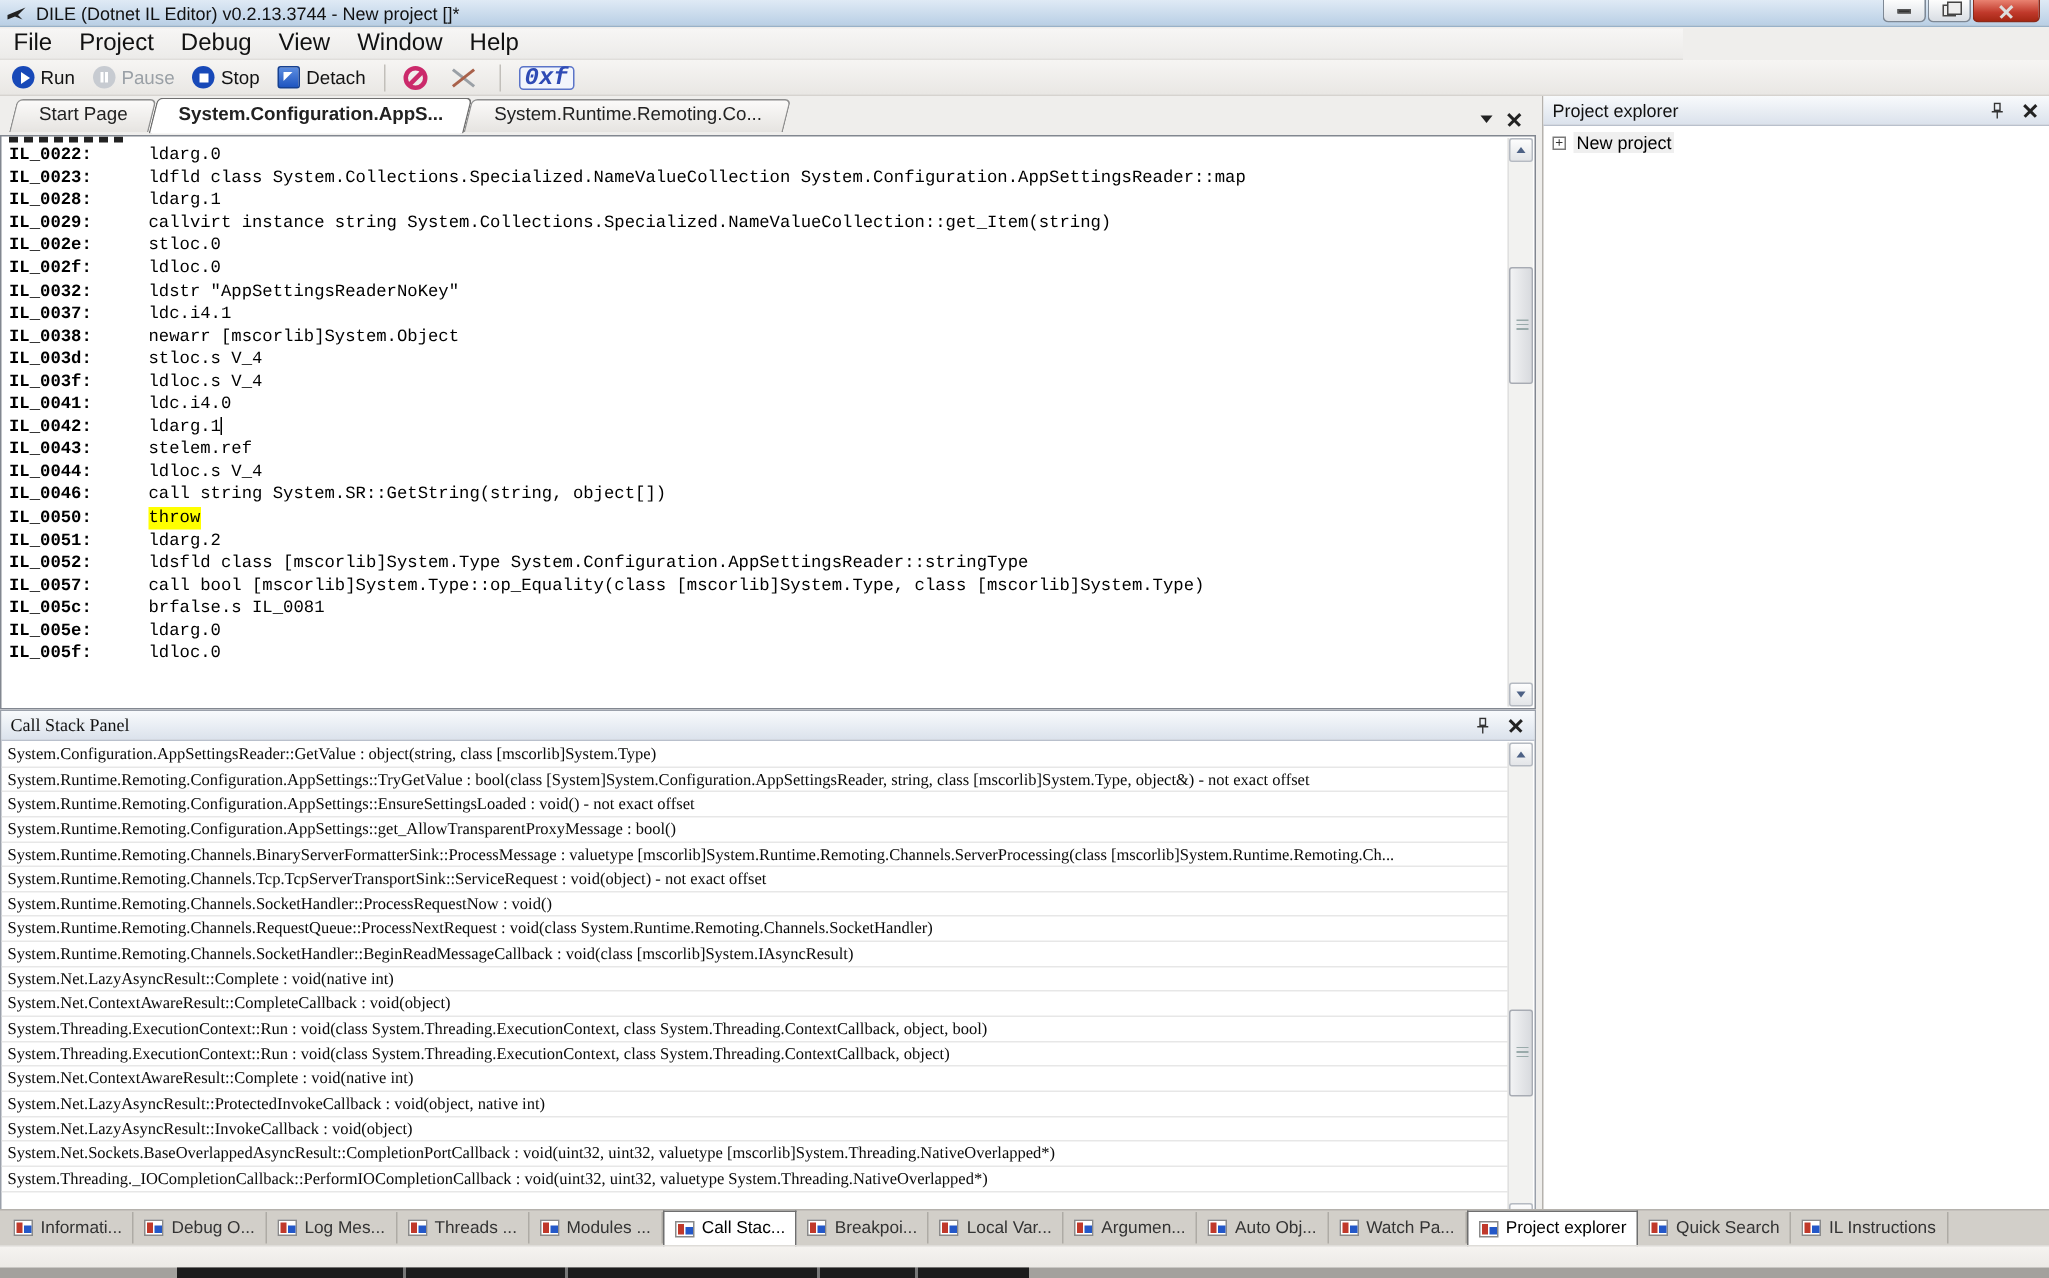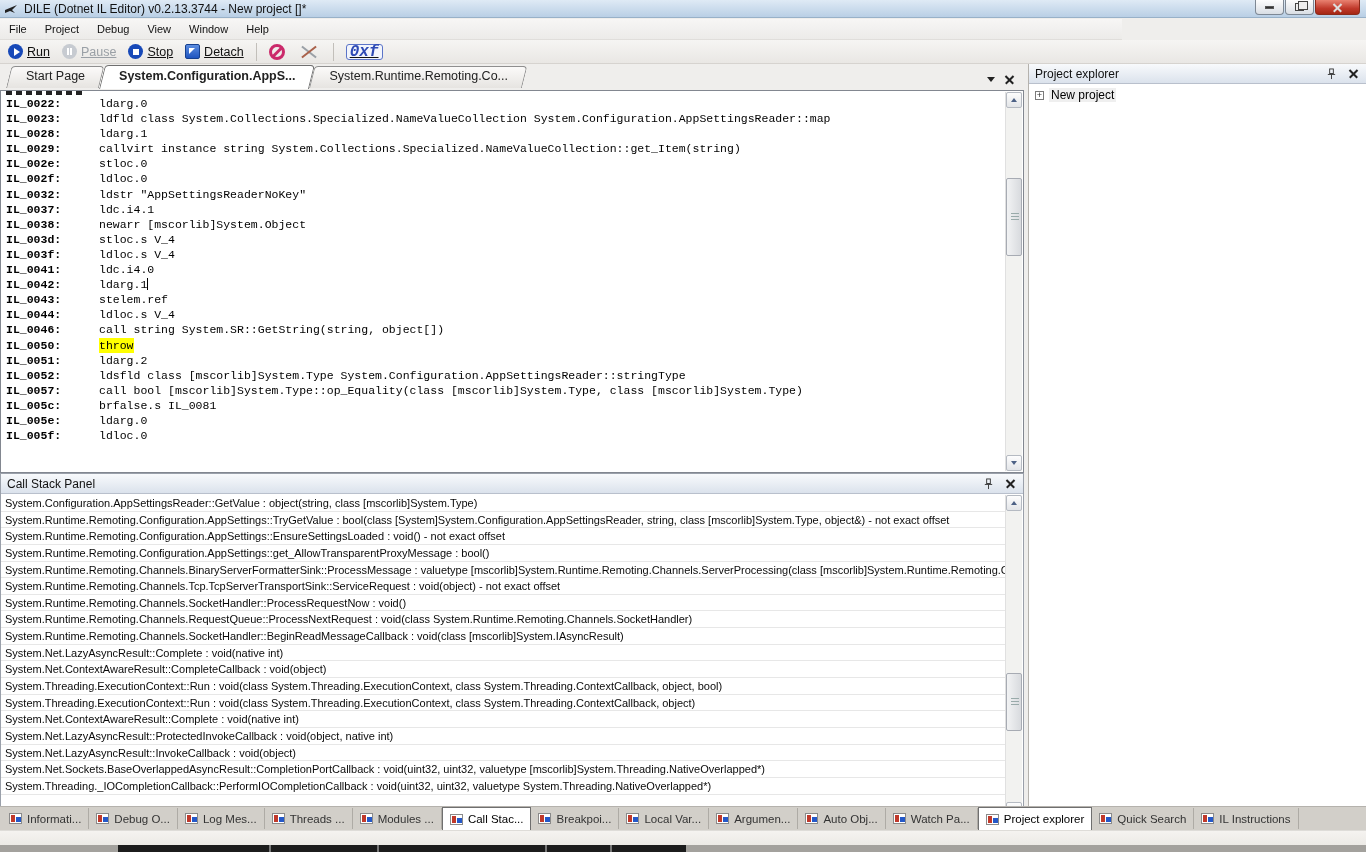--- a/index.html
+++ b/index.html
@@ -18,28 +18,28 @@
   .cap-btn.close { width:45px; background:linear-gradient(#e98271,#c0392b 60%,#a52714);
     border-color:#8c2a1a; }
   .min-glyph { width:9px; height:3px; background:#333; border:1px solid #555; }
   .restore-glyph { width:9px; height:8px; border:1px solid #444; position:relative; background:#eee; }
   .restore-glyph::before { content:""; position:absolute; left:2px; top:-3px; width:8px; height:7px;
     border:1px solid #444; background:#eee; }
 
   
   .menubar { position:absolute; left:0; top:19px; width:1122px; height:21px;
     background:linear-gradient(#f7f6f5,#ecebe9); display:flex; align-items:center;
-    font-size:11px; color:#111; border-bottom:1px solid #e0dedb; }
+    font-size:16px; color:#111; border-bottom:1px solid #e0dedb; }
   .menu-item { padding:3px 9px; cursor:default; }
 
   
   .toolbar { position:absolute; left:0; top:40px; width:1366px; height:24px;
     background:linear-gradient(#f6f5f3,#e9e7e4); display:flex; align-items:center;
     font-size:12.5px; color:#111; border-bottom:1px solid #d6d3cf; padding-left:2px; }
-  .tb-btn { display:flex; align-items:flex-end; gap:4px; padding:2px 6px; border-radius:2px;text-decoration:underline; }
+  .tb-btn { display:flex; align-items:flex-end; gap:4px; padding:2px 6px; border-radius:2px; }
   .tb-btn.disabled { color:#9aa0a6; }
   .circle-icon { width:15px; height:15px; border-radius:50%; background:#1849b8;
     display:flex; align-items:center; justify-content:center; }
   .circle-icon.gray { background:#c7cbd1; }
   .play-tri { width:0; height:0; border-top:4px solid transparent; border-bottom:4px solid transparent;
     border-left:6px solid #fff; margin-left:2px; }
   .pause-bars { display:flex; gap:1.5px; }
   .pause-bars i { width:2px; height:7px; background:#fff; }
   .stop-sq { width:6px; height:6px; background:#fff; }
   .detach-icon { width:15px; height:15px; background:linear-gradient(#5c8de0,#1f55c0);
@@ -113,21 +113,21 @@
     border-top:4.5px solid #4d6185; }
   .sb-thumb { position:absolute; left:0; width:16px;
     background:linear-gradient(90deg,#f2f3f4,#d8dade); border:1px solid #a7abb3; border-radius:2px; }
   .sb-grip { position:absolute; left:4px; top:50%; width:8px; height:7px; margin-top:-4px;
     background:repeating-linear-gradient(#9aa 0 1px,transparent 1px 3px); }
   .code-thumb { top:86px; height:78px; }
   .cs-thumb { top:178px; height:58px; }
 
   
   .callstack { position:absolute; left:0; top:409px; width:1024px; height:357px;
-    border:1px solid #9aa0aa; background:#fff; }
+    border:1px solid #9aa0aa; background:#fff;font-family:Liberation Serif, serif; }
   .panel-header { height:20px; background:linear-gradient(#f8fafc,#dbe2ec);
     border-bottom:1px solid #b9c0cc; display:flex; align-items:center; font-size:12px; color:#111;
     padding:0 6px; position:relative; }
   .panel-header .hdr-ctrl { position:absolute; right:8px; display:flex; gap:12px; align-items:center; }
   .pin-icon { width:11px; height:12px; }
   .cs-list { position:absolute; left:0; top:21px; right:17px; bottom:11px; overflow:hidden; }
   .cs-row { height:16.65px; line-height:16.5px; font-size:11px; white-space:nowrap; overflow:hidden;
     padding-left:4px; border-bottom:1px solid #e7e7e7; color:#0a0a0a; }
   .cs-vscroll { top:21px; bottom:11px; }
   .hscroll { position:absolute; left:0; right:17px; bottom:0; height:11px; background:#f2f2f0;

